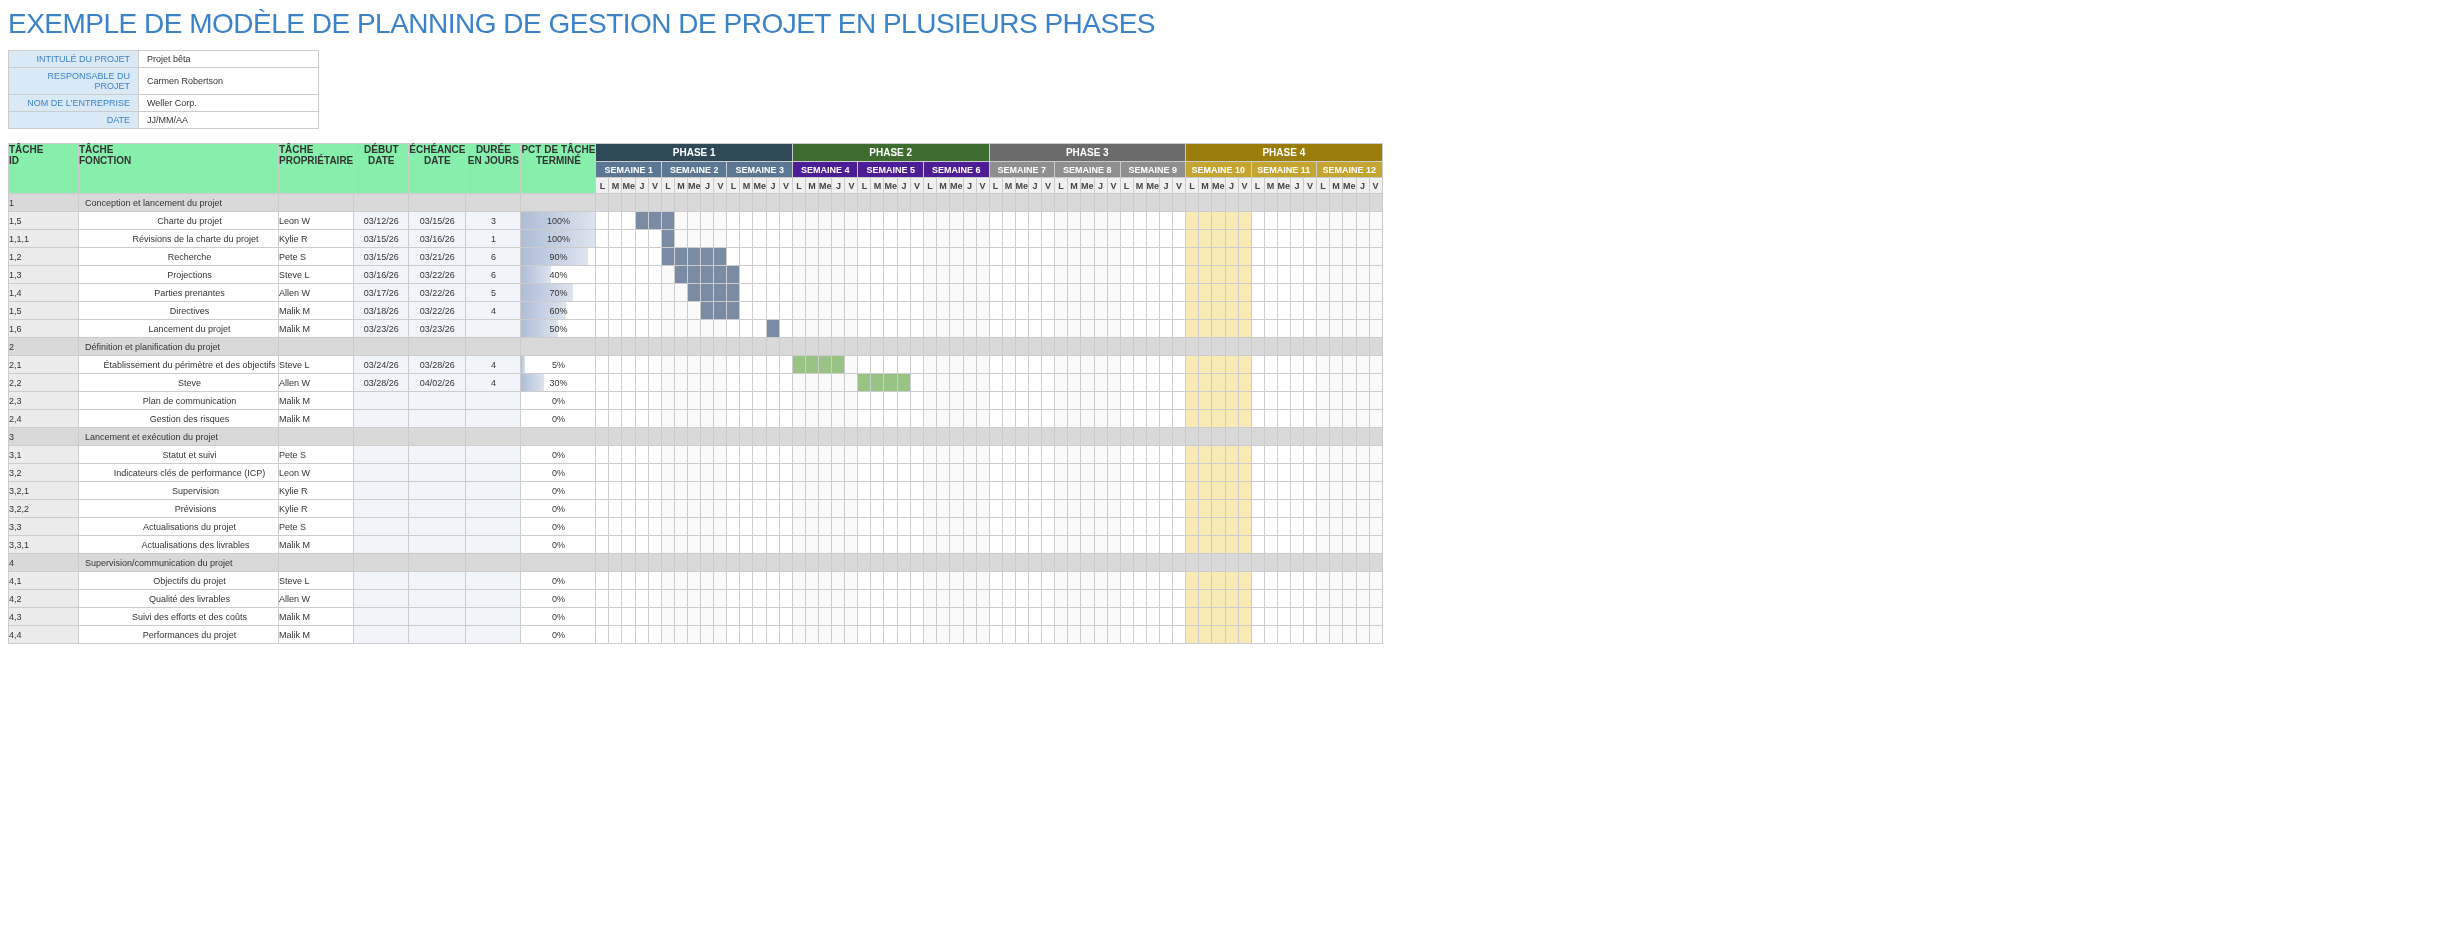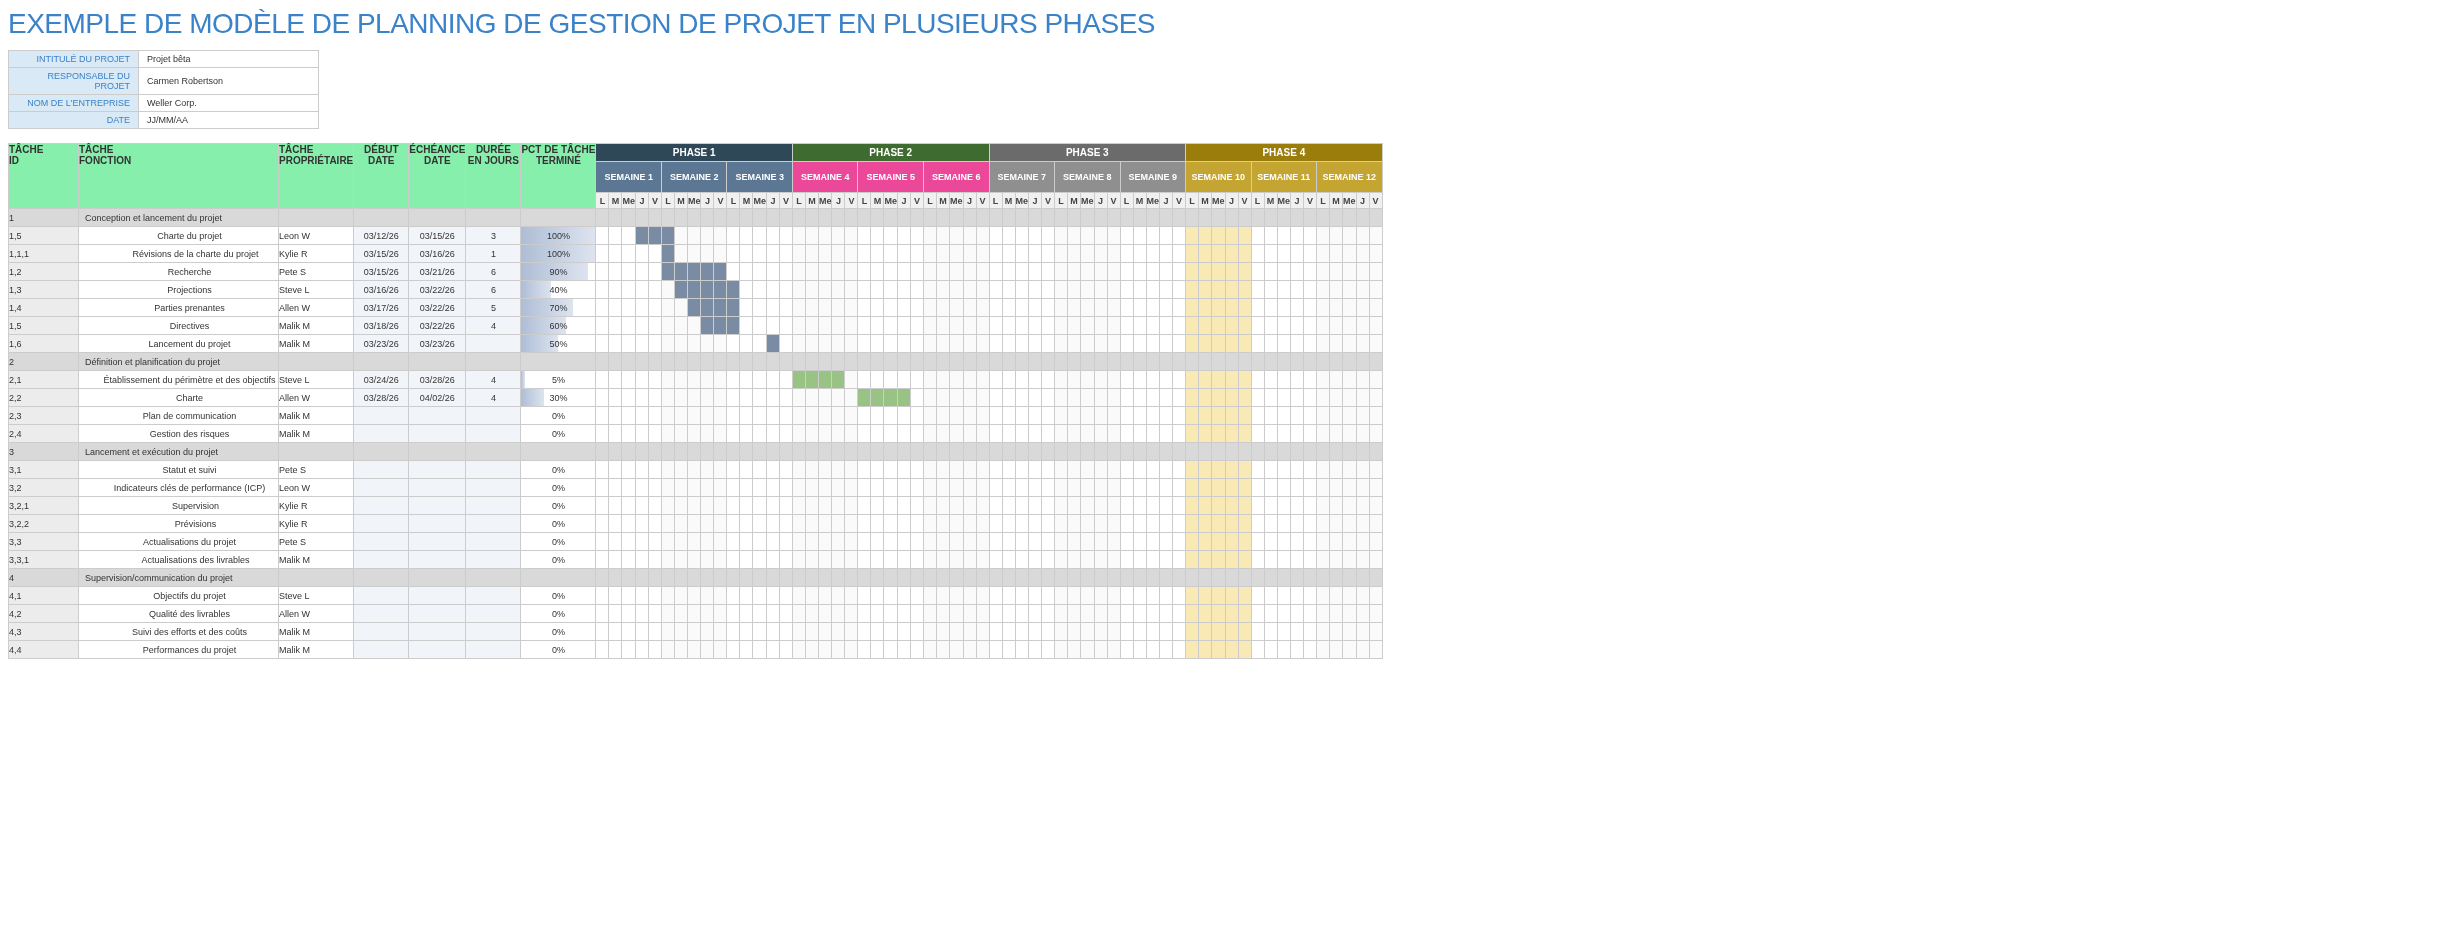--- a/index.html
+++ b/index.html
@@ -12,21 +12,21 @@
   .grid { border-collapse: collapse; table-layout: fixed; }
   .grid th, .grid td { border: 1px solid #ccc; font-size: 9px; padding: 0; }
   .grid th { font-weight: bold; }
   
   .ph1 { background: #2f4858; color: #fff; }
   .ph2 { background: #3e6b2f; color: #fff; }
   .ph3 { background: #6b6b6b; color: #fff; }
   .ph4 { background: #9a7d0a; color: #fff; }
   
   .wk1 { background: #5b7793; color: #fff; }
-  .wk2 { background: #ec4899; color: #fff; }
+  .wk2 { background: #4c1d95; color: #fff; }
   .wk3 { background: #8f8f8f; color: #fff; }
   .wk4 { background: #c4a531; color: #fff; }
   
   .dayh { background: #f0f0f0; color: #444; font-size: 8px; }
   
   .lefth { background: #86efac; color: #333; }
   
   .id-cell { background: #ececec; padding-left: 4px; text-align: left; height: 18px; }
   .fn-cell { text-align: center; padding-left: 10px; }
   .fn-cell.indent1 { padding-left: 22px; }
@@ -40,21 +40,21 @@
   .section-row td { background: #d9d9d9; }
   .section-row .fn-cell { text-align: left; padding-left: 6px; }
   
   .dc { width: 13px; height: 18px; background: #fff; }
   .alt { background: #fafafa; }
   .bar1 { background: #7a8ca3; }
   .bar2 { background: #99c285; }
   .wk10bg { background: #f9e9b5; }
   
   .phrow th { height: 18px; font-size: 10px; }
-  .wkrow th { height: 31px; font-size: 9px; }
+  .wkrow th { height: 16px; font-size: 9px; }
   .dayrow th { height: 16px; }
   .lh-top { vertical-align: top; padding: 2px 4px; text-align: left; }
 </style>
 </head>
 <body>
 
 <div class="title">EXEMPLE DE MODÈLE DE PLANNING DE GESTION DE PROJET EN PLUSIEURS PHASES</div>
 
 <table class="meta-table">
   <tbody>
@@ -924,21 +924,21 @@
         <td class="dc"></td>
         <td class="dc"></td>
         <td class="dc alt"></td>
         <td class="dc alt"></td>
         <td class="dc alt"></td>
         <td class="dc alt"></td>
         <td class="dc alt"></td>
       </tr>
       <tr>
         <td class="id-cell">2,2</td>
-        <td class="fn-cell indent1">Charte</td>
+        <td class="fn-cell indent1">Steve</td>
         <td class="own-cell">Allen W</td>
         <td class="date-cell">03/28/26</td>
         <td class="date-cell">04/02/26</td>
         <td class="dur-cell">4</td>
         <td class="pct-cell"><div class="pct-bar" style="width:30%"></div><span class="pct-txt">30%</span></td>
         <td class="dc"></td>
         <td class="dc"></td>
         <td class="dc"></td>
         <td class="dc"></td>
         <td class="dc"></td>

